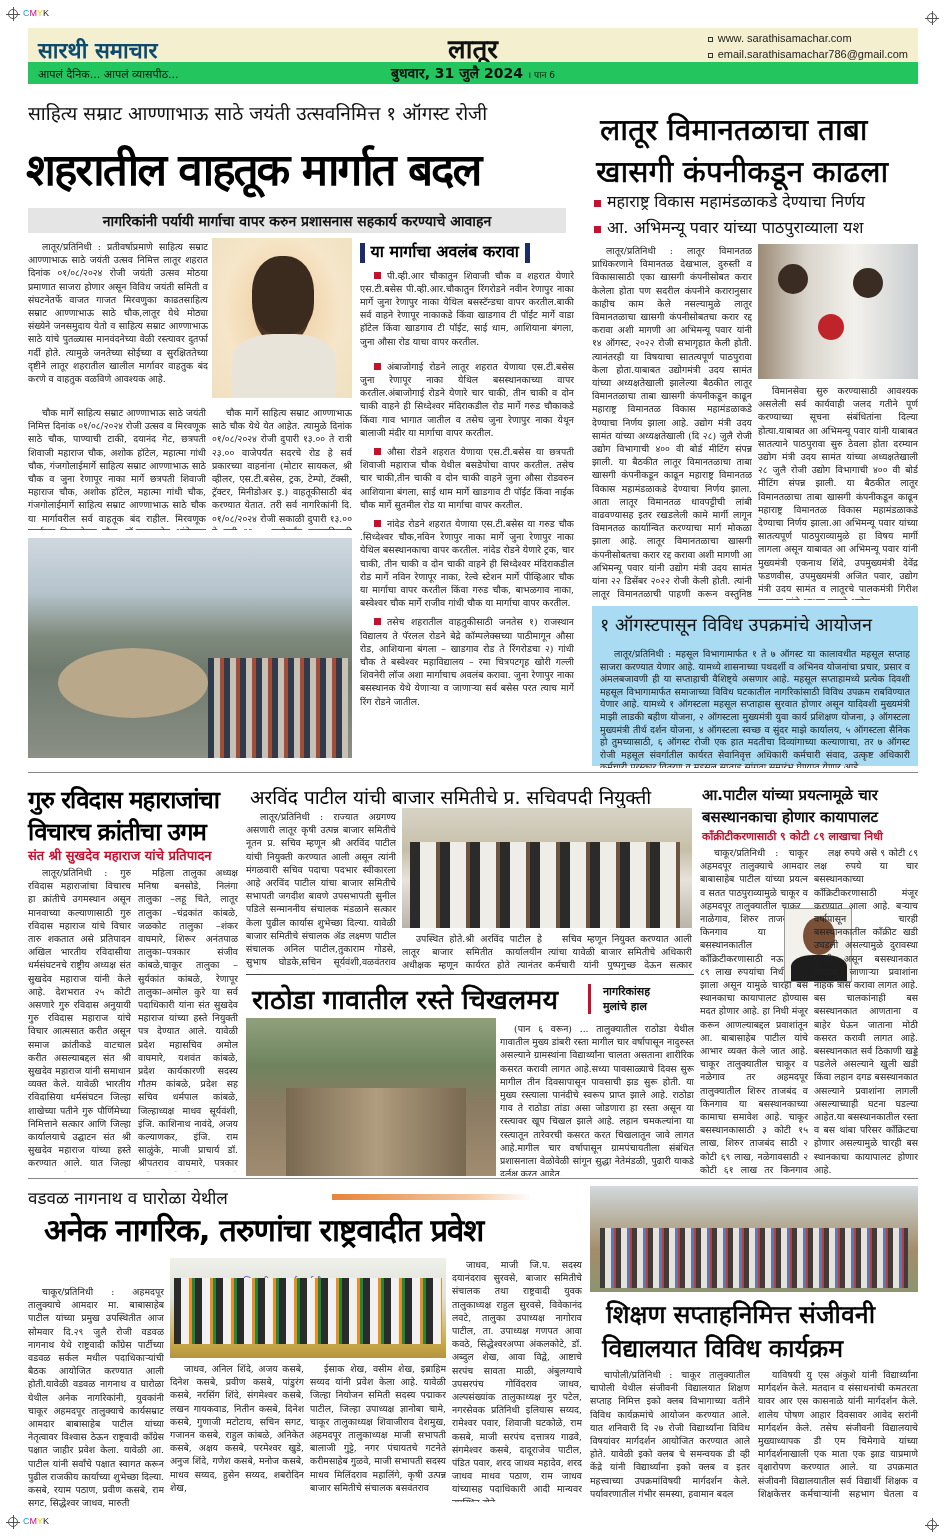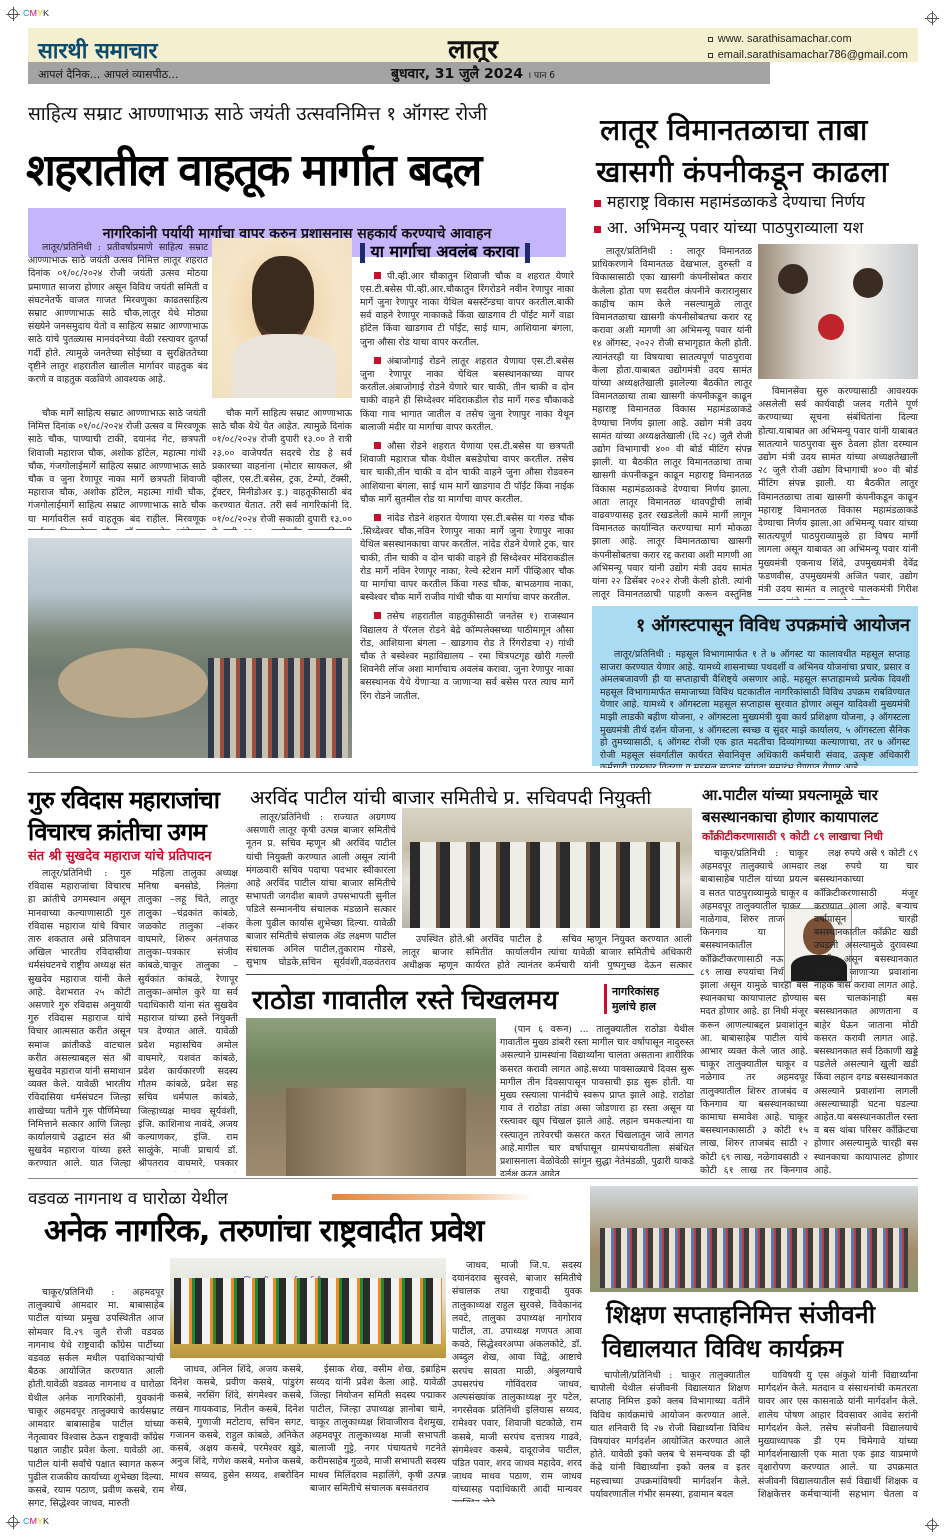--- a/index.html
+++ b/index.html
@@ -9,27 +9,27 @@
 .cmyk{font-family:"Liberation Sans",sans-serif;font-size:9px;letter-spacing:0}
 .cmyk .c{color:#00a6e0}.cmyk .m{color:#e4007c}.cmyk .y{color:#f0d000}.cmyk .k{color:#222}
 .reg{width:10px;height:10px;border:1px solid #555;border-radius:50%;position:absolute}
 .reg:before{content:"";position:absolute;left:4px;top:-3px;width:1px;height:14px;background:#555}
 .reg:after{content:"";position:absolute;top:4px;left:-3px;height:1px;width:14px;background:#555}
 #mast{left:28px;top:28px;width:890px;height:34px;background:#f3efcf}
 #brand{left:10px;top:6px;font-size:22px;font-weight:bold;color:#0c4a6e;font-family:"DejaVu Serif",serif}
 #city{left:0;width:890px;top:2px;text-align:center;font-size:26px;font-weight:bold;color:#111}
 #web{right:10px;top:2px;font-size:11px;line-height:16px;color:#222;font-family:"Liberation Sans",sans-serif}
 #web span.b{display:inline-block;width:5px;height:5px;border:1px solid #333;margin-right:5px;vertical-align:middle}
-#strip{left:28px;top:62px;width:742px;height:22px;background:#a3a3a3}
+#strip{left:28px;top:62px;width:890px;height:22px;background:#22c55e}
 #tag{left:10px;top:4px;font-size:11px;color:#111}
 #date{left:0;width:890px;text-align:center;top:1px;font-size:14px;font-weight:bold;color:#111}
 #date small{font-size:9px;font-weight:normal}
 .kicker{font-size:19px;color:#111;white-space:nowrap}
 .hl{font-weight:bold;color:#000;white-space:nowrap;letter-spacing:-1px}
-.yellowbar{background:#c4b5fd;color:#111;font-weight:bold;font-size:14px;text-align:center;padding:15px 0}
+.yellowbar{background:#e5e5e5;color:#111;font-weight:bold;font-size:14px;text-align:center;padding:3px 0}
 .body{font-size:9.3px;line-height:13.2px;text-align:justify;color:#222;font-family:"DejaVu Serif",serif;overflow:hidden}
 .body p{text-indent:14px}
 .sq{display:inline-block;width:7px;height:7px;background:#c8102e;margin-right:6px}
 .photo{background:linear-gradient(135deg,#9aa2a8,#c8ccc4 40%,#7d8683);overflow:hidden}
 .rule{height:2px;background:#444}
 .boxblue{background:#a9dbf2}
 .red{color:#c8102e}
 .barblk{display:inline-block;width:5px;height:20px;background:#1d2b6b;vertical-align:middle}
 </style>
 </head>
@@ -71,21 +71,21 @@
     <p>चौक मार्गे साहित्य सम्राट आण्णाभाऊ साठे चौक येथे येत आहेत. त्यामुळे दिनांक ०१/०८/२०२४ रोजी दुपारी १३.०० ते रात्री २३.०० वाजेपर्यंत सदरचे रोड हे सर्व प्रकारच्या वाहनांना (मोटार सायकल, श्री व्हीलर, एस.टी.बसेस, ट्रक, टेम्पो, टॅक्सी, ट्रॅक्टर, मिनीडोअर इ.) वाहतूकीसाठी बंद करण्यात येतात. तरी सर्व नागरिकांनी दि. ०१/०८/२०२४ रोजी सकाळी दुपारी १३.०० ते रात्री २३.०० वाजेपर्यंत वाहतुकीसाठी बंद असलेल्या मार्गावर वाहनांचा वापर टाळावा व पर्यायी मार्गांचा वापर करून प्रशासनास सहकार्य करावे.</p>
   </div>
 <div class="abs photo" style="left:28px;top:538px;width:324px;height:220px;background:linear-gradient(180deg,#cfd8df 0,#b5c3cc 25%,#7e8a7c 45%,#6f7a6e 60%,#8b8f86 100%)">
   <div style="position:absolute;left:30px;top:110px;width:150px;height:70px;border-radius:50%;background:#b9a88a"></div>
   <div style="position:absolute;left:180px;top:120px;width:140px;height:100px;background:repeating-linear-gradient(90deg,#2f3a4a 0 6px,#c8c1b3 6px 12px,#a04e3c 12px 16px)"></div>
 </div>
 
 <div class="abs" style="left:360px;top:240px;width:214px;height:520px">
   <div style="font-size:16px;font-weight:bold;color:#000;white-space:nowrap"><span class="barblk"></span> <span>या मार्गाचा अवलंब करावा</span> <span class="barblk"></span></div>
   <div class="body" style="margin-top:6px;height:495px">
-    <p style="margin-bottom:6px"><span class="sq"></span><span>पी.व्ही.आर चौकातुन शिवाजी चौक व शहरात येणारे एस.टी.बसेस पी.व्ही.आर.चौकातुन रिंगरोडने नवीन रेणापुर नाका मार्गे जुना रेणापुर नाका येथिल बसस्टॅन्डचा वापर करतील.बाकी सर्व वाहने रेणापूर नाकाकडे किंवा खाडगाव टी पॉईंट मार्गे वाडा हॉटेल किंवा खाडगाव टी पॉईंट, साई धाम, आशियाना बंगला, जुना औसा रोड याचा वापर करतील.</span></p>
+    <p style="margin-bottom:12px"><span class="sq"></span><span>पी.व्ही.आर चौकातुन शिवाजी चौक व शहरात येणारे एस.टी.बसेस पी.व्ही.आर.चौकातुन रिंगरोडने नवीन रेणापुर नाका मार्गे जुना रेणापुर नाका येथिल बसस्टॅन्डचा वापर करतील.बाकी सर्व वाहने रेणापूर नाकाकडे किंवा खाडगाव टी पॉईंट मार्गे वाडा हॉटेल किंवा खाडगाव टी पॉईंट, साई धाम, आशियाना बंगला, जुना औसा रोड याचा वापर करतील.</span></p>
     <p style="margin-bottom:6px"><span class="sq"></span><span>अंबाजोगाई रोडने लातूर शहरात येणाया एस.टी.बसेस जुना रेणापूर नाका येथिल बसस्थानकाच्या वापर करतील.अंबाजोगाई रोडने येणारे चार चाकी, तीन चाकी व दोन चाकी वाहने ही सिध्देश्वर मंदिराकडील रोड मार्गे गरुड चौकाकडे किंवा गाव भागात जातील व तसेच जुना रेणापुर नाका येथून बालाजी मंदीर या मार्गाचा वापर करतील.</span></p>
     <p style="margin-bottom:6px"><span class="sq"></span><span>औसा रोडने शहरात येणाया एस.टी.बसेस या छत्रपती शिवाजी महाराज चौक येथील बसडेपोचा वापर करतील. तसेच चार चाकी,तीन चाकी व दोन चाकी वाहने जुना औसा रोडवरुन आशियाना बंगला, साई धाम मार्गे खाडगाव टी पॉईंट किंवा नाईक चौक मार्गे सुतमील रोड या मार्गाचा वापर करतील.</span></p>
     <p style="margin-bottom:6px"><span class="sq"></span><span>नांदेड रोडने शहरात येणाया एस.टी.बसेस या गरुड चौक .सिध्देश्वर चौक,नविन रेणापुर नाका मार्गे जुना रेणापुर नाका येथिल बसस्थानकाचा वापर करतील. नांदेड रोडने येणारे ट्रक, चार चाकी, तीन चाकी व दोन चाकी वाहने ही सिध्देश्वर मंदिराकडील रोड मार्गे नविन रेणापूर नाका, रेल्वे स्टेशन मार्गे पीव्हिआर चौक या मार्गाचा वापर करतील किंवा गरुड चौक, बाभळगाव नाका, बस्वेश्वर चौक मार्गे राजीव गांधी चौक या मार्गाचा वापर करतील.</span></p>
     <p><span class="sq"></span><span>तसेच शहरातील वाहतुकीसाठी जनतेस १) राजस्थान विद्यालय ते पॅरलल रोडने बेद्रे कॉम्पलेक्सच्या पाठीमागून औसा रोड, आशियाना बंगला – खाडगाव रोड ते रिंगरोडचा २) गांधी चौक ते बस्वेश्वर महाविद्यालय – रमा चित्रपटगृह खोरी गल्ली शिवनेरी लॉज अशा मार्गाचाच अवलंब करावा. जुना रेणापुर नाका बसस्थानक येथे येणाऱ्या व जाणाऱ्या सर्व बसेस परत त्याच मार्गे रिंग रोडने जातील.</span></p>
   </div>
 </div>
 
 <div class="abs hl" style="left:600px;top:108px;font-size:30px;font-weight:normal;letter-spacing:0;-webkit-text-stroke:0.6px #000">लातूर विमानतळाचा ताबा</div>
 <div class="abs hl" style="left:596px;top:150px;font-size:30px;font-weight:normal;letter-spacing:0;-webkit-text-stroke:0.6px #000">खासगी कंपनीकडून काढला</div>
 <div class="abs" style="left:594px;top:190px;font-size:16px;white-space:nowrap"><span class="sq"></span><span>महाराष्ट्र विकास महामंडळाकडे देण्याचा निर्णय</span></div>
@@ -96,21 +96,21 @@
 <div class="abs photo" style="left:758px;top:244px;width:160px;height:135px;background:linear-gradient(90deg,#9b8a76 0,#d9d4cb 30%,#f3f1ec 60%,#c9cdd0 100%)">
   <div style="position:absolute;left:20px;top:20px;width:30px;height:30px;border-radius:50%;background:#3a2c22"></div>
   <div style="position:absolute;left:95px;top:24px;width:30px;height:30px;border-radius:50%;background:#3a2c22"></div>
   <div style="position:absolute;left:60px;top:70px;width:26px;height:26px;border-radius:50%;background:#c0242b"></div>
 </div>
 <div class="abs body" style="left:758px;top:384px;width:160px;height:216px">
     <p>विमानसेवा सुरु करण्यासाठी आवश्यक असलेली सर्व कार्यवाही जलद गतीने पूर्ण करण्याच्या सूचना संबंधितांना दिल्या होत्या.याबाबत आ अभिमन्यू पवार यांनी याबाबत सातत्याने पाठपुरावा सुरु ठेवला होता दरम्यान उद्योग मंत्री उदय सामंत यांच्या अध्यक्षतेखाली २८ जुलै रोजी उद्योग विभागाची ४०० वी बोर्ड मीटिंग संपन्न झाली. या बैठकीत लातूर विमानतळाचा ताबा खासगी कंपनीकडून काढून महाराष्ट्र विमानतळ विकास महामंडळाकडे देण्याचा निर्णय झाला.आ अभिमन्यू पवार यांच्या सातत्यपूर्ण पाठपुराव्यामुळे हा विषय मार्गी लागला असून याबावत आ अभिमन्यू पवार यांनी मुख्यमंत्री एकनाथ शिंदे, उपमुख्यमंत्री देवेंद्र फडणवीस, उपमुख्यमंत्री अजित पवार, उद्योग मंत्री उदय सामंत व लातूरचे पालकमंत्री गिरीश महाजन यांचे आभार मानले आहेत.</p>
   </div>
 
 <div class="abs boxblue" style="left:592px;top:606px;width:326px;height:160px;padding:6px 8px">
-  <div style="font-size:18px;font-weight:bold;text-align:right;white-space:nowrap">१ ऑगस्टपासून विविध उपक्रमांचे आयोजन</div>
+  <div style="font-size:18px;font-weight:normal;text-align:left;white-space:nowrap">१ ऑगस्टपासून विविध उपक्रमांचे आयोजन</div>
   <div class="body" style="margin-top:12px;height:120px;line-height:12.6px">
       <p>लातूर/प्रतिनिधी : महसूल विभागामार्फत १ ते ७ ऑगस्ट या कालावधीत महसूल सप्ताह साजरा करण्यात येणार आहे. यामध्ये शासनाच्या पथदर्शी व अभिनव योजनांचा प्रचार, प्रसार व अंमलबजावणी ही या सप्ताहाची वैशिष्ट्ये असणार आहे. महसूल सप्ताहामध्ये प्रत्येक दिवशी महसूल विभागामार्फत समाजाच्या विविध घटकातील नागरिकांसाठी विविध उपक्रम राबविण्यात येणार आहे. यामध्ये १ ऑगस्टला महसूल सप्ताहास सुरवात होणार असून यादिवशी मुख्यमंत्री माझी लाडकी बहीण योजना, २ ऑगस्टला मुख्यमंत्री युवा कार्य प्रशिक्षण योजना, ३ ऑगस्टला मुख्यमंत्री तीर्थ दर्शन योजना, ४ ऑगस्टला स्वच्छ व सुंदर माझे कार्यालय, ५ ऑगस्टला सैनिक हो तुमच्यासाठी, ६ ऑगस्ट रोजी एक हात मदतीचा दिव्यांगाच्या कल्याणाचा, तर ७ ऑगस्ट रोजी महसूल संवर्गातील कार्यरत सेवानिवृत्त अधिकारी कर्मचारी संवाद, उत्कृष्ट अधिकारी कर्मचारी पुरस्कार वितरण व महसूल सप्ताह सांगता समारंभ घेण्यात येणार आहे.</p>
     </div>
 </div>
 
 <div class="abs rule" style="left:28px;top:772px;width:890px;height:1px;background:#888"></div>
 
 <div class="abs hl" style="left:28px;top:782px;font-size:24px;letter-spacing:-1px">गुरु रविदास महाराजांचा</div>
 <div class="abs hl" style="left:28px;top:814px;font-size:24px;letter-spacing:-1px">विचारच क्रांतीचा उगम</div>
 <div class="abs red" style="left:28px;top:846px;font-size:13px;font-weight:bold;white-space:nowrap">संत श्री सुखदेव महाराज यांचे प्रतिपादन</div>
@@ -130,21 +130,21 @@
 </div>
 <div class="abs body" style="left:402px;top:932px;width:140px;height:38px">
     <p>उपस्थित होते.श्री अरविंद पाटील हे लातूर बाजार समितीत कार्यालयीन अधीक्षक म्हणून कार्यरत होते त्यानंतर त्यांना प्रभारी</p>
   </div>
 <div class="abs body" style="left:548px;top:932px;width:144px;height:38px">
     <p>सचिव म्हणून नियुक्त करण्यात आली त्यांचा यावेळी बाजार समितीचे अधिकारी कर्मचारी यांनी पुष्पगुच्छ देऊन सत्कार केला.</p>
   </div>
 <div class="abs rule" style="left:246px;top:974px;width:448px;height:1px;background:#444"></div>
 
 <div class="abs hl" style="left:252px;top:980px;font-size:27px;letter-spacing:0;font-weight:normal;-webkit-text-stroke:0.7px #000">राठोडा गावातील रस्ते चिखलमय</div>
-<div class="abs" style="left:604px;top:984px;width:74px;border-left:3px solid #c8102e;padding-left:5px">
+<div class="abs" style="left:588px;top:984px;width:74px;border-left:3px solid #c8102e;padding-left:12px">
   <div style="font-size:11px;line-height:15px;font-weight:bold">नागरिकांसह मुलांचे हाल</div>
 </div>
 <div class="abs photo" style="left:246px;top:1018px;width:250px;height:158px;background:linear-gradient(180deg,#8fa07d 0,#6f845e 30%,#8b7b63 55%,#a08c70 100%)">
   <div style="position:absolute;left:40px;top:70px;width:180px;height:88px;background:linear-gradient(90deg,#7a6a52,#b09c7e,#7a6a52)"></div>
 </div>
 <div class="abs body" style="left:500px;top:1022px;width:194px;height:154px">
     <p>(पान ६ वरून) ... तालुक्यातील राठोडा येथील गावातील मुख्य डांबरी रस्ता मागील चार वर्षापासून नादुरुस्त असल्याने ग्रामस्थांना विद्यार्थ्यांना चालता असताना शारीरिक कसरत करावी लागत आहे.सध्या पावसाळ्याचे दिवस सुरू मागील तीन दिवसापासून पावसाची झड सुरू होती. या मुख्य रस्त्याला पानंदीचे स्वरूप प्राप्त झाले आहे. राठोडा गाव ते राठोडा तांडा असा जोडणारा हा रस्ता असून या रस्त्यावर खूप चिखल झाले आहे. लहान चमकल्यांना या रस्त्यातून तारेवरची कसरत करत चिखलातून जावे लागत आहे.मागील चार वर्षापासून ग्रामपंचायतीला संबंधित प्रशासनाला वेळोवेळी सांगून सुद्धा नेतेमंडळी, पुढारी याकडे दुर्लक्ष करत आहेत.</p>
   </div>
 
 <div class="abs" style="left:702px;top:784px;font-size:15px;font-weight:bold;white-space:nowrap">आ.पाटील यांच्या प्रयत्नामूळे चार</div>

